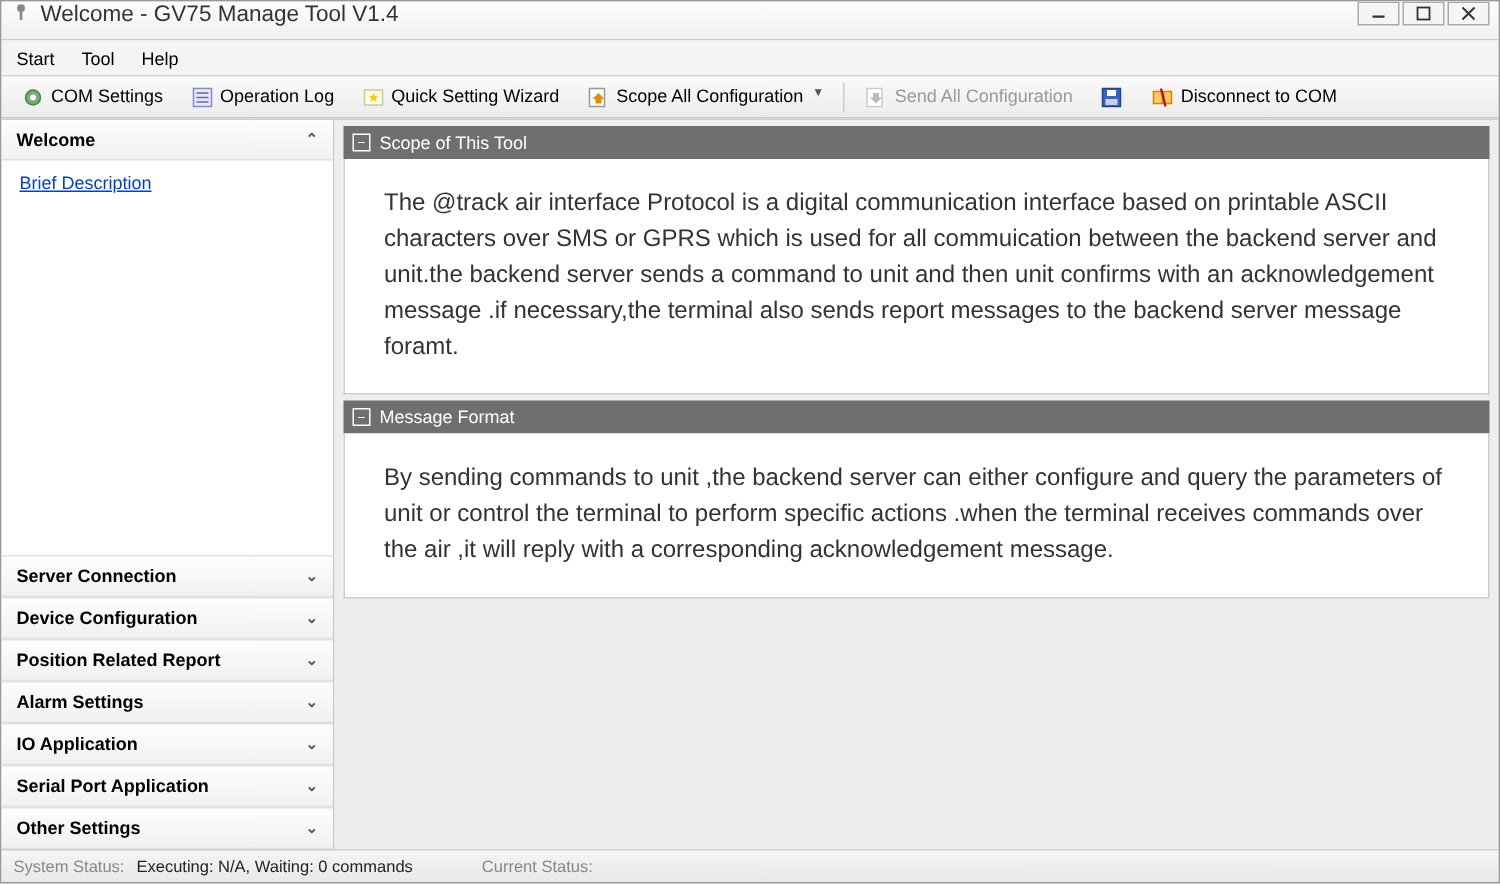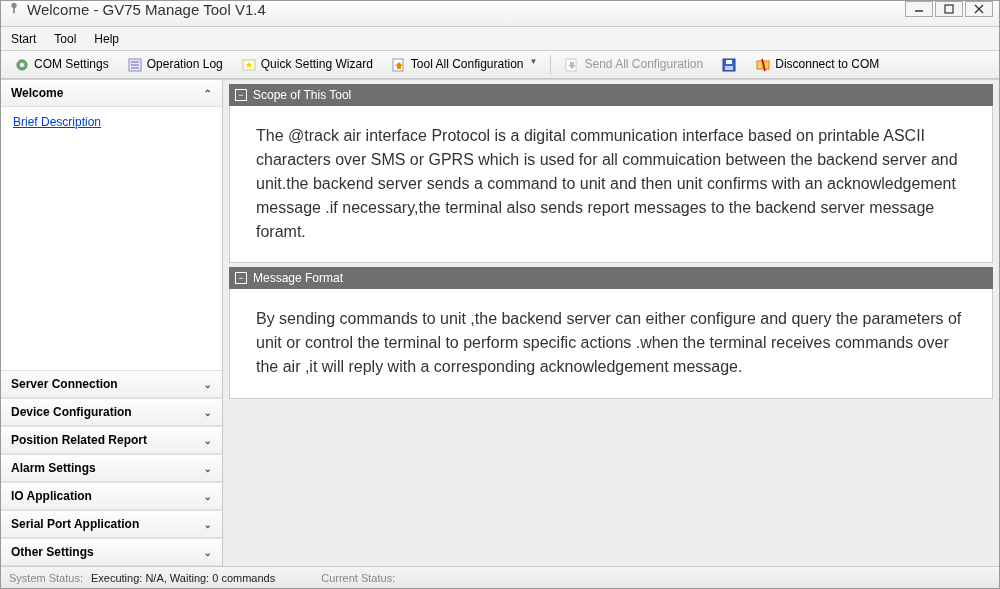--- a/index.html
+++ b/index.html
@@ -99,21 +99,21 @@
       </span>
     <span>Quick Setting Wizard</span>
   </div>
   <div class="tool-btn">
     <span class="tool-icon">
         <svg viewBox="0 0 16 16">
           <rect x="2" y="2" width="10" height="12" fill="#fff" stroke="#999"></rect>
           <path d="M8 5l4 4-2 0 0 3-4 0 0-3-2 0z" fill="#e80"></path>
         </svg>
       </span>
-    <span>Tool All Configuration</span>
+    <span>Scope All Configuration</span>
     <span class="dropdown-arrow">▼</span>
   </div>
   <div class="sep"></div>
   <div class="tool-btn disabled">
     <span class="tool-icon">
         <svg viewBox="0 0 16 16">
           <rect x="2" y="2" width="10" height="12" fill="#fff" stroke="#ccc"></rect>
           <path d="M8 12l4-4-2 0 0-3-4 0 0 3-2 0z" fill="#bbb"></path>
         </svg>
       </span>

